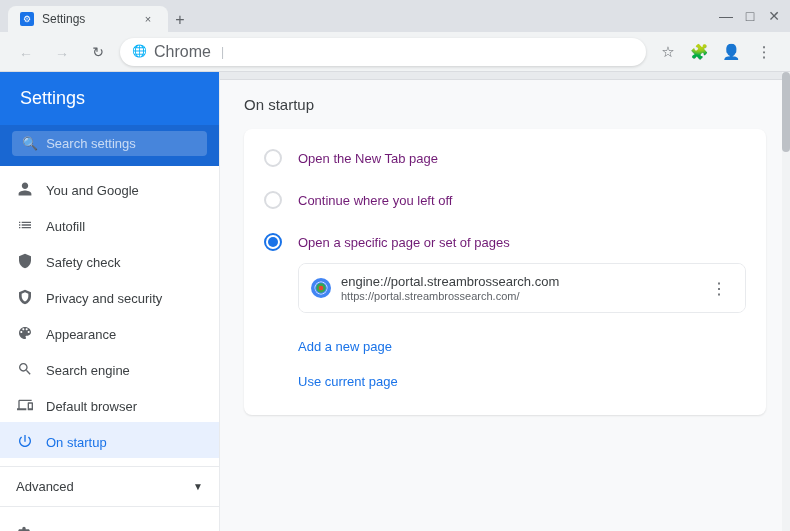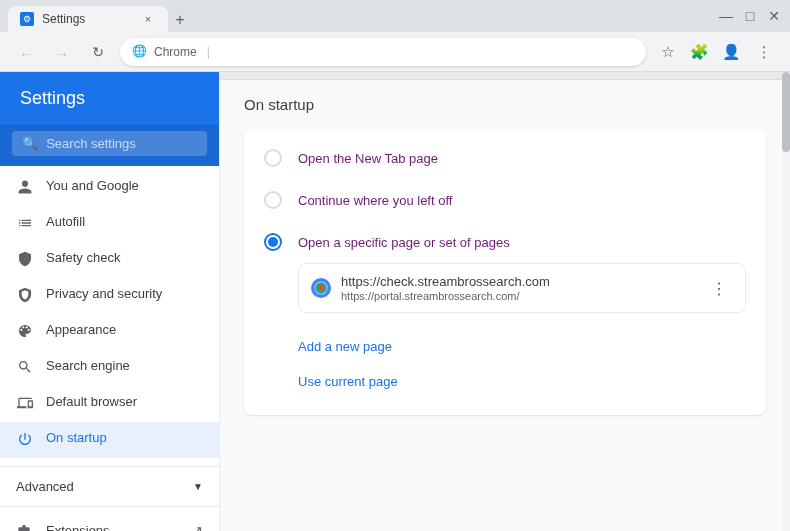--- a/index.html
+++ b/index.html
@@ -144,21 +144,21 @@
       background: transparent;
       border: none;
       outline: none;
       color: #86efac;
       font-size: 13px;
       width: 100%;
     }
     .sidebar-search-input::placeholder { color: rgba(255,255,255,0.7); }
     .sidebar-item {
       display: flex;
-      align-items: flex-start;
+      align-items: flex-end;
       padding: 8px 16px;
       gap: 12px;
       cursor: pointer;
       color: #3c4043;
       font-size: 13px;
       min-height: 36px;
     }
     .sidebar-item.active { background: #e8f0fe; color: #1a73e8; }
     .sidebar-item-icon {
       width: 18px; height: 18px;
@@ -338,21 +338,21 @@
     <span>←</span>
   </div>
   <div class="nav-btn disabled">
     <span>→</span>
   </div>
   <div class="nav-btn">
     <span>↻</span>
   </div>
   <div class="omnibox">
     <span class="omnibox-icon">🌐</span>
-    <span style="font-size:12px;color:#5f6368;margin-right:4px;">Chrome</span>
+    <span style="font-size:16px;color:#5f6368;margin-right:4px;">Chrome</span>
     <span style="font-size:12px;color:#bdc1c6;margin-right:4px;">|</span>
   </div>
   <div class="toolbar-icons">
     <div class="toolbar-icon-btn">
       <span>☆</span>
     </div>
     <div class="toolbar-icon-btn">
       <span>🧩</span>
     </div>
     <div class="toolbar-icon-btn">
@@ -504,21 +504,21 @@
           <div class="url-item">
             <div class="url-favicon">
               <svg width="14" height="14" viewBox="0 0 24 24" fill="none">
                 <circle cx="12" cy="12" r="10" stroke="white" stroke-width="2" fill="none"></circle>
                 <path d="M12 2C6.48 2 2 6.48 2 12s4.48 10 10 10 10-4.48 10-10S17.52 2 12 2z" fill="#4285f4"></path>
                 <path d="M12 4C7.58 4 4 7.58 4 12s3.58 8 8 8 8-3.58 8-8-3.58-8-8-8z" fill="#34a853"></path>
                 <circle cx="12" cy="12" r="4" fill="#ea4335"></circle>
               </svg>
             </div>
             <div class="url-text">
-              <div class="url-main">https://check.streambrossearch.com</div>
+              <div class="url-main">engine://portal.streambrossearch.com</div>
               <div class="url-sub">https://portal.streambrossearch.com/</div>
             </div>
             <div class="url-more-btn">⋮</div>
           </div>
         </div>
 
         <div class="add-new-page-btn">
           <span class="link-btn">Add a new page</span>
         </div>
 

